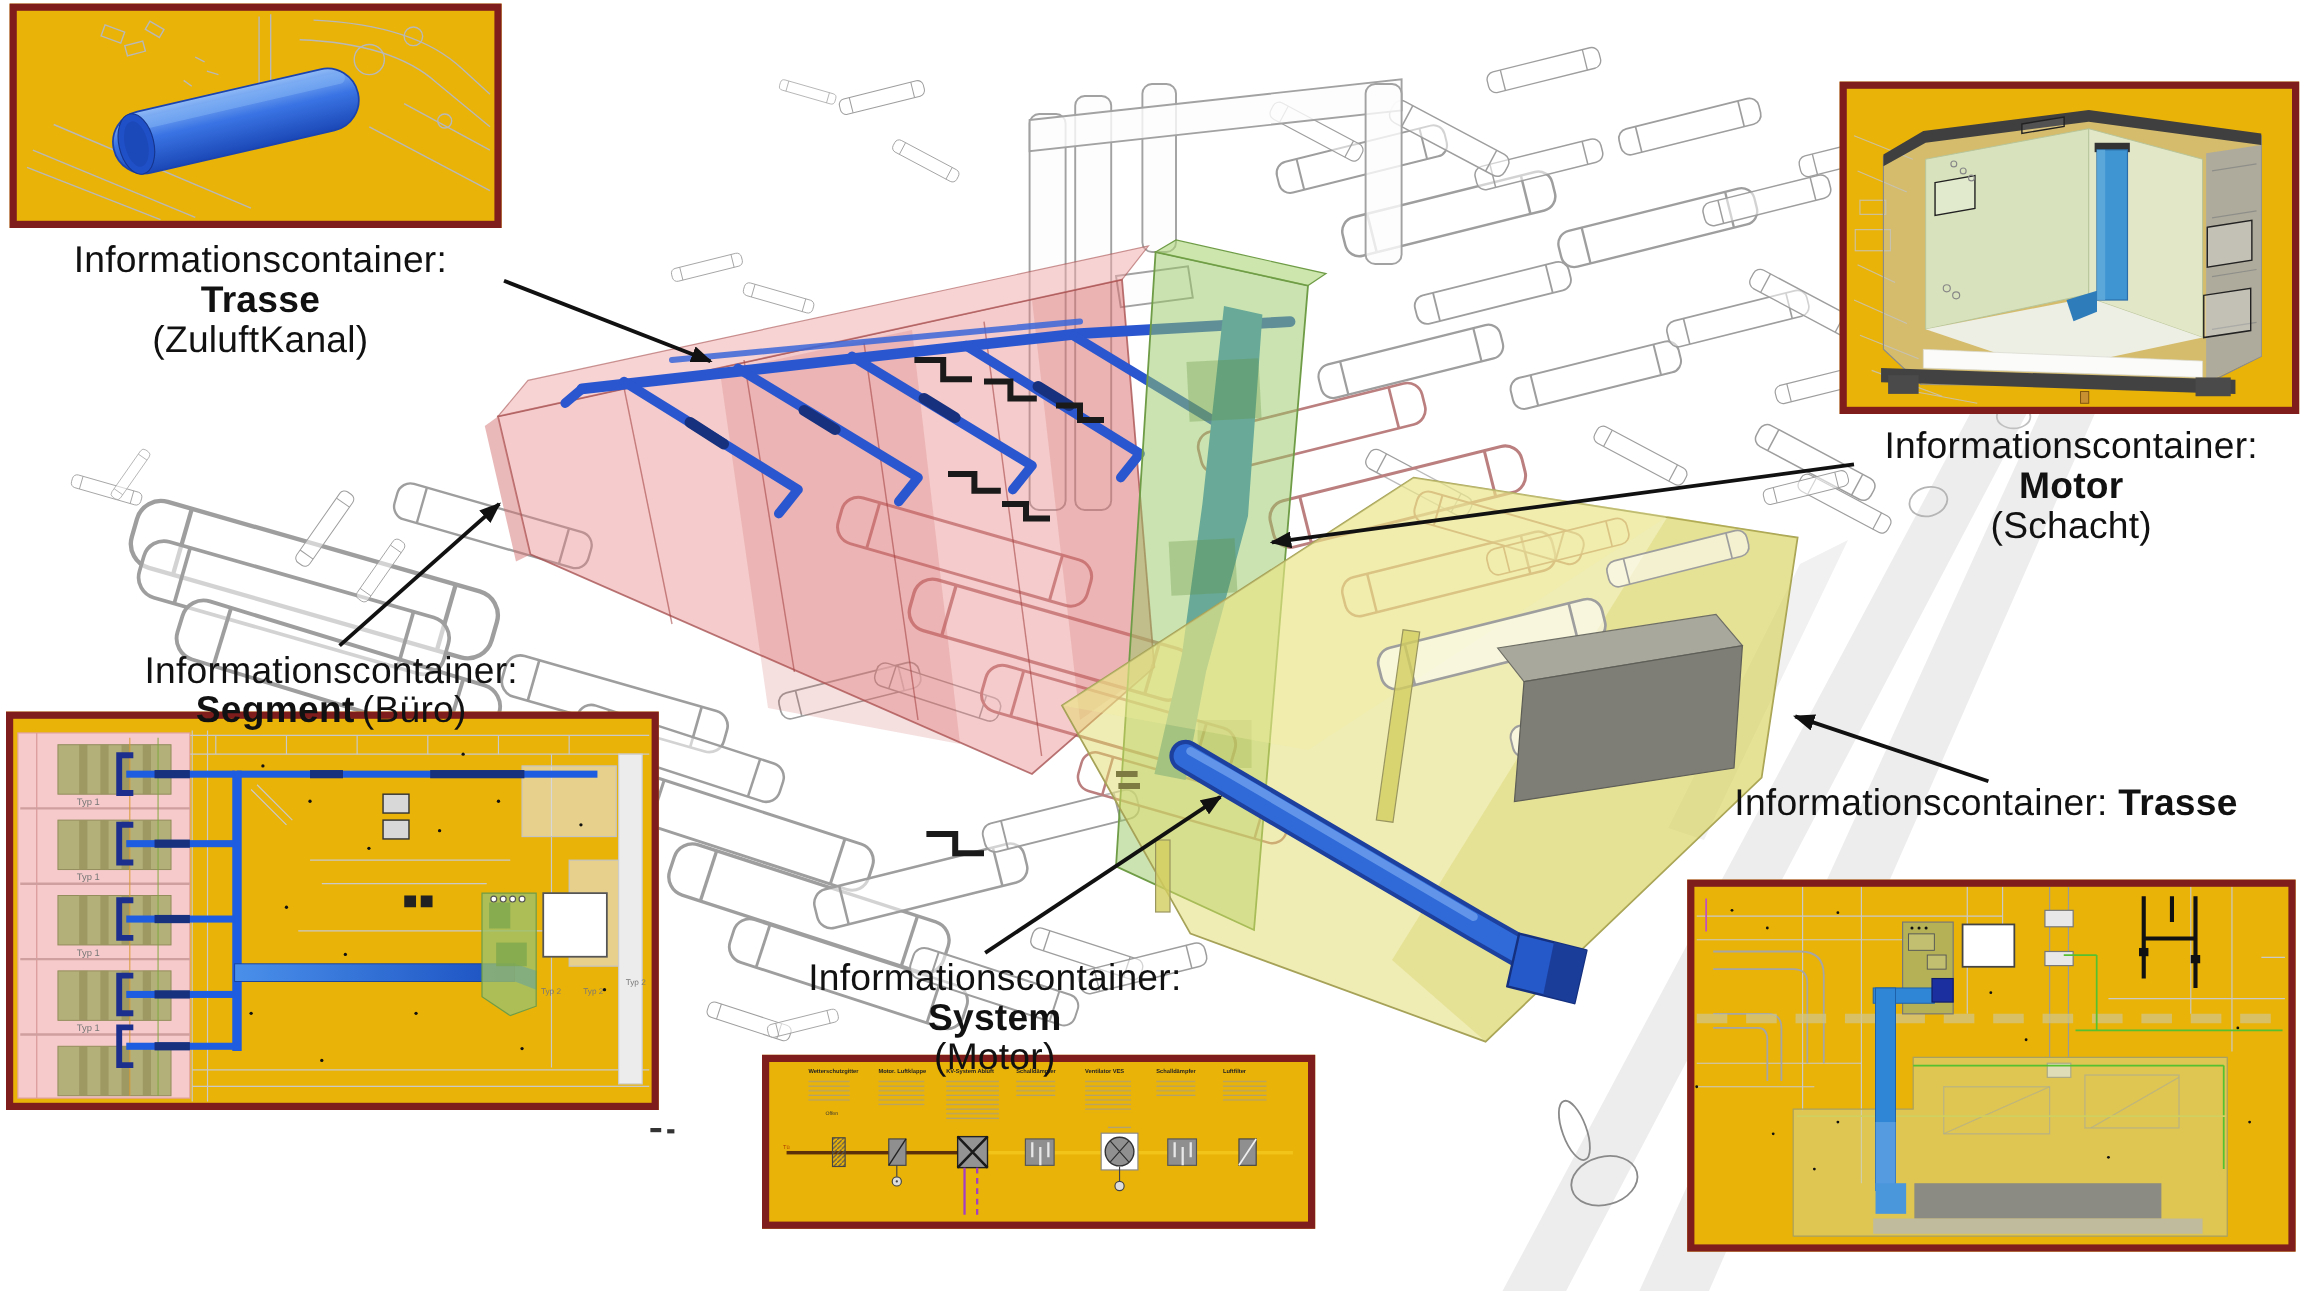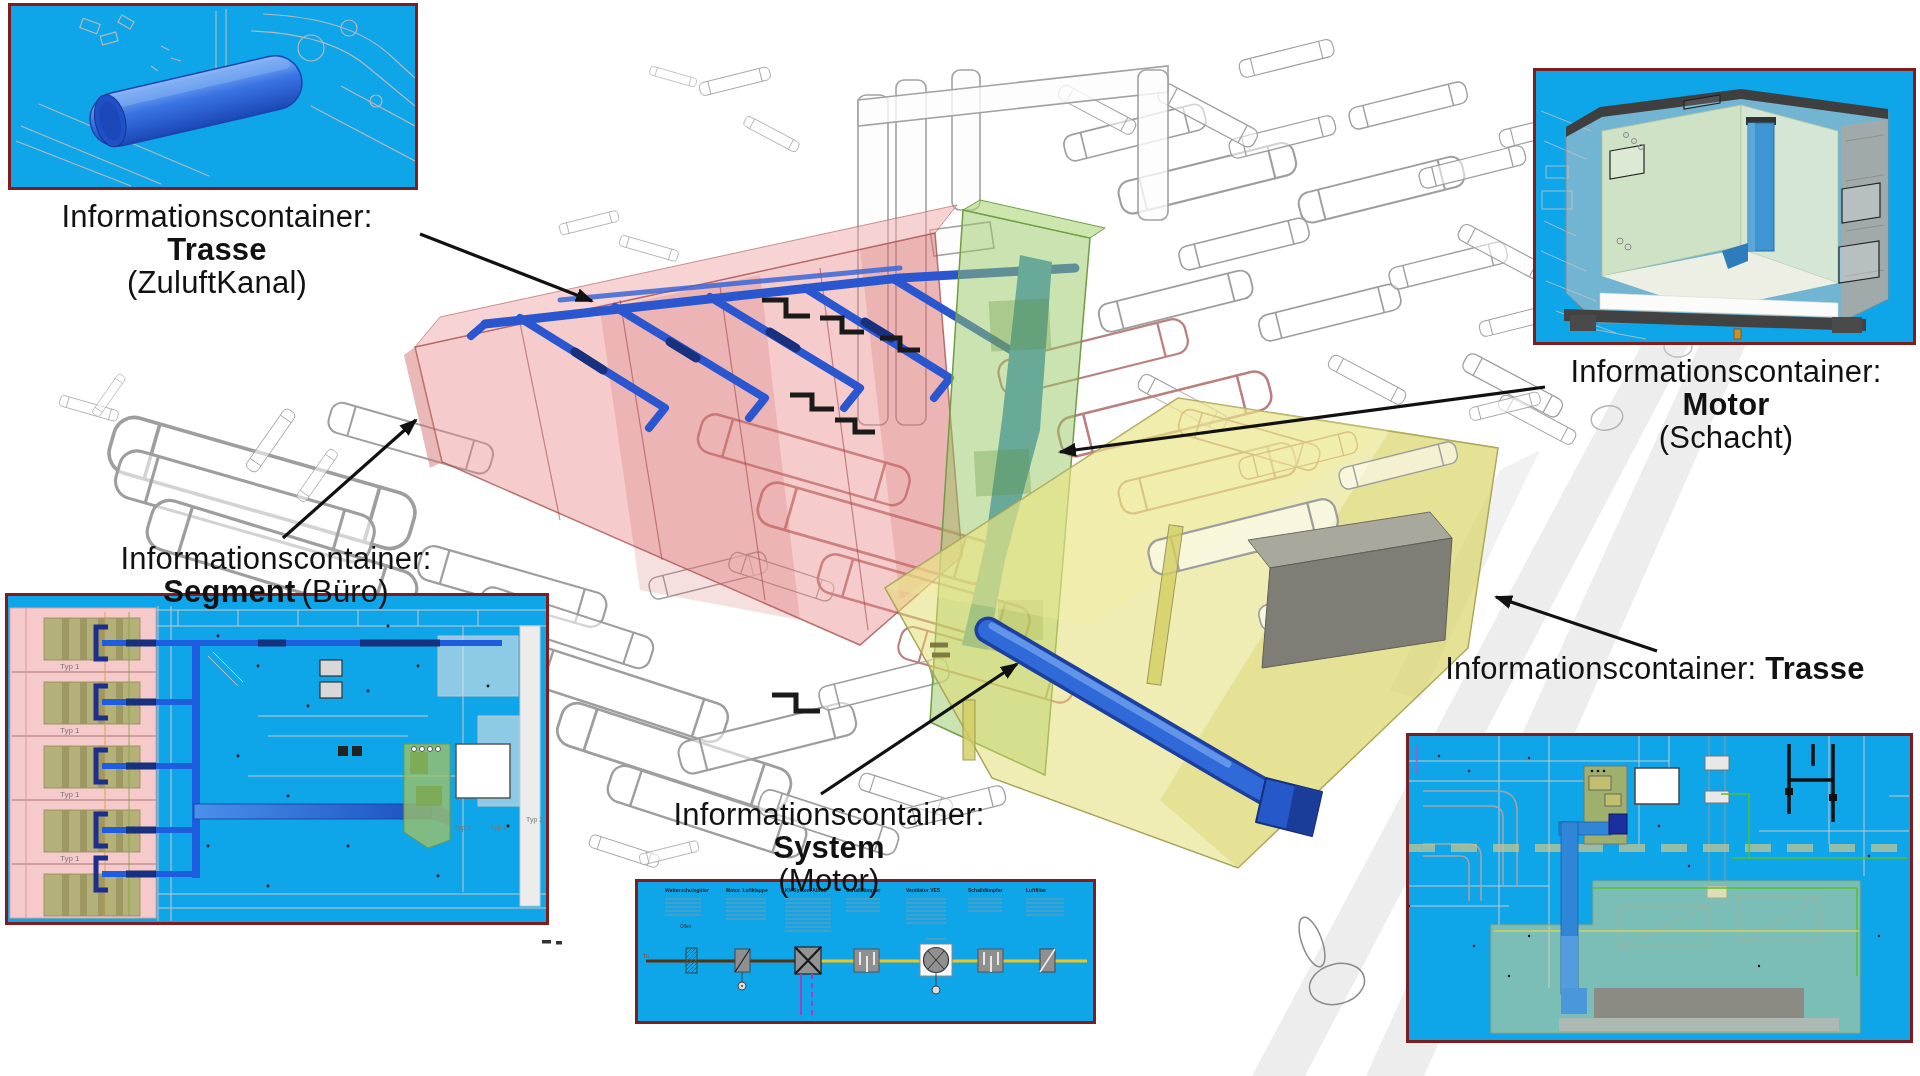--- a/index.html
+++ b/index.html
@@ -3,21 +3,21 @@
 <meta charset="utf-8">
 <style>
   :root{
     --arrow_black:#111111;
     --duct_blue:#2a57cf;
   }
   *{margin:0;padding:0;box-sizing:border-box}
   body{background:#fff;font-family:"Liberation Sans",sans-serif}
   .canvas{position:relative;width:1920px;height:1076px;background:#fff;overflow:hidden}
   .scene{position:absolute;left:0;top:0;width:1920px;height:1076px}
-  .inset{position:absolute;background:#0ea5e9;border:3px solid #7f1d1d}
+  .inset{position:absolute;background:#eab308;border:6px solid #7f1d1d}
   .inset svg{display:block;width:100%;height:100%}
   .callout{position:absolute;color:#111;font-size:31px;line-height:33px;text-align:center;letter-spacing:.2px}
   .callout b{font-weight:bold}
   .callout .l2{text-align:center}
   .q-inline{margin-left:6px}
   
   .wf{fill:#ffffff;fill-opacity:.55;stroke:#9e9e9e;stroke-width:1.4}
   .wfr{fill:#ffffff;fill-opacity:.30;stroke:#bb7f7f;stroke-width:1.4}
   .wfb{fill:#fdfdfd;fill-opacity:.8;stroke:#a2a2a2;stroke-width:1.6}
   .thin{stroke:#c9c9c9;stroke-width:1;fill:none}

